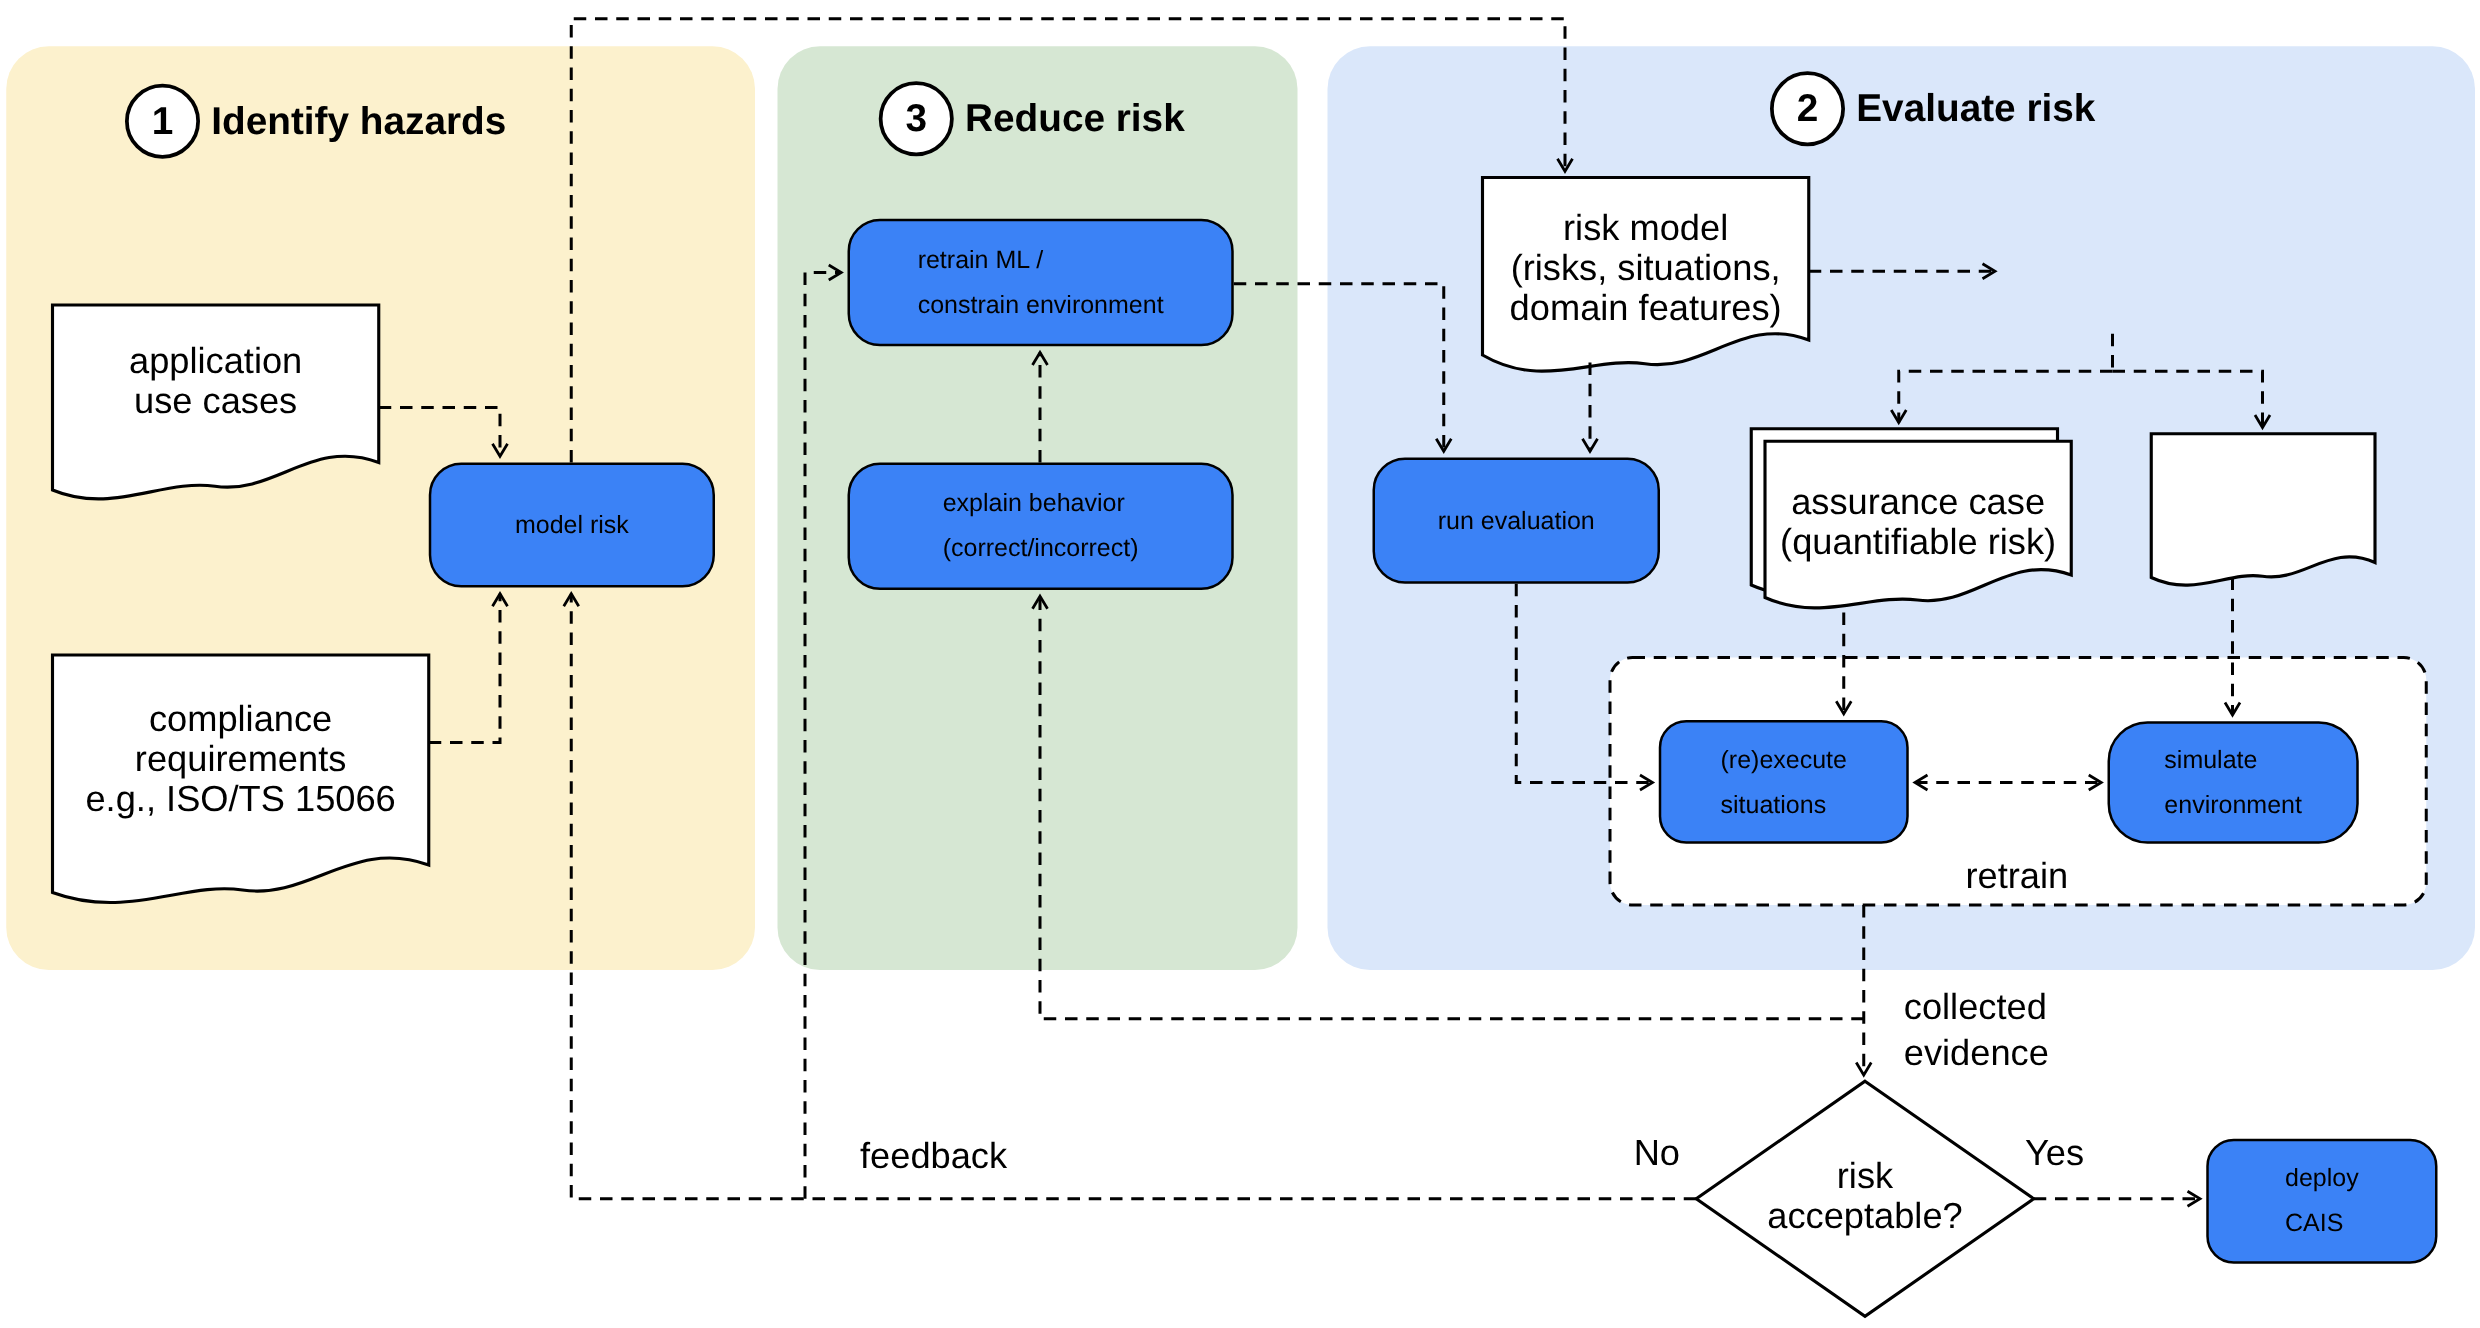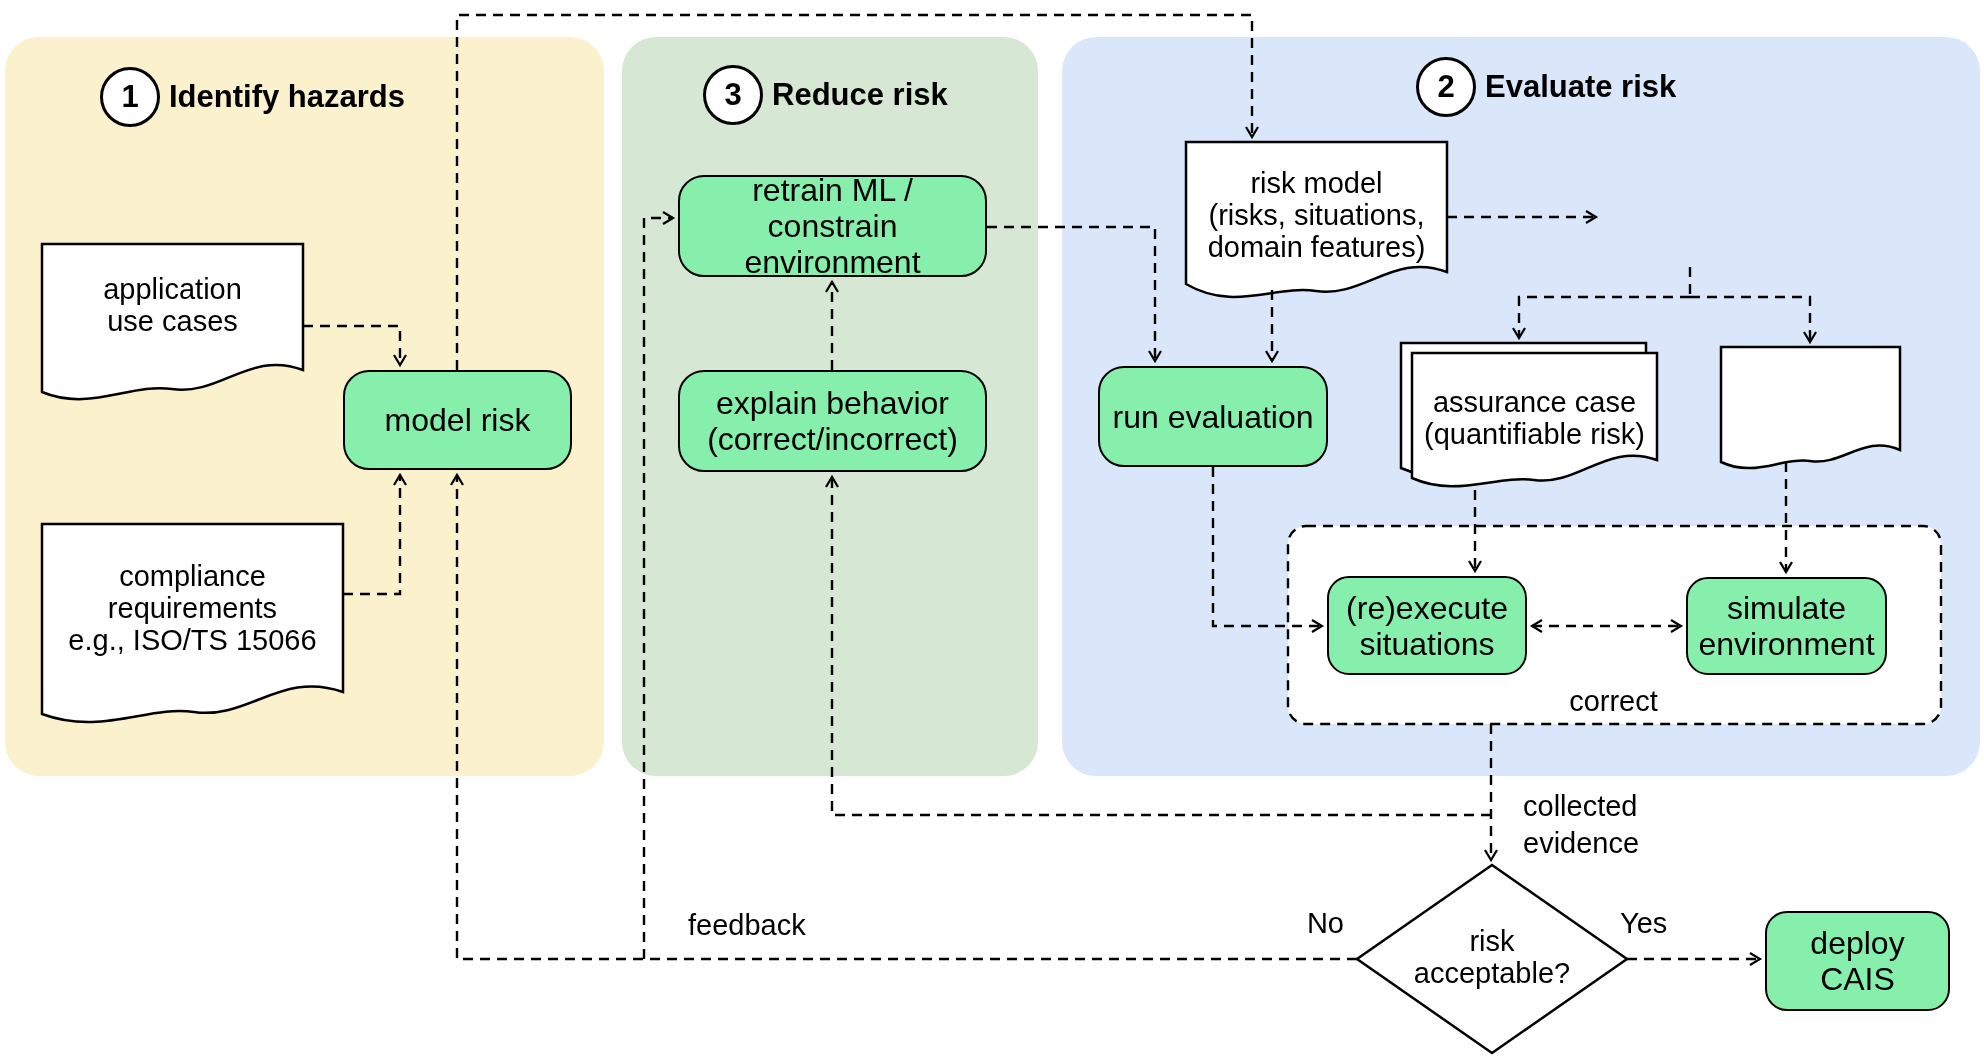--- a/index.html
+++ b/index.html
@@ -15,31 +15,31 @@
   #header-identify{left:100px;top:67px;}
   #header-reduce{left:703px;top:65px;}
   #header-evaluate{left:1416px;top:57px;}
   .num-circle{width:60px;height:60px;border:3px solid #000;border-radius:50%;
     background:#fff;display:flex;align-items:center;justify-content:center;
     font-weight:bold;font-size:31px;box-sizing:border-box;}
   .panel-title{font-weight:bold;font-size:31px;white-space:nowrap;}
 
   svg.layer{position:absolute;left:0;top:0;z-index:2;}
 
-  .node{position:absolute;background:#86efac;border:2.5px solid #000;border-radius:26px;
-    display:flex;align-items:center;justify-content:center;text-align:center;
-    font-size:32px;line-height:36px;white-space:pre-line;box-sizing:border-box;z-index:3;}
+  .node{position:absolute;background:#3b82f6;border:2.5px solid #000;border-radius:26px;
+    display:flex;align-items:center;justify-content:center;
+    font-size:20px;line-height:36px;white-space:pre-line;box-sizing:border-box;z-index:3;}
 
   #node-model-risk{left:343px;top:370px;width:229px;height:100px;}
   #node-retrain{left:678px;top:175px;width:309px;height:102px;}
   #node-explain{left:678px;top:370px;width:309px;height:102px;}
   #node-extract{left:1601px;top:167px;width:181px;height:100px;}
   #node-run-evaluation{left:1098px;top:366px;width:230px;height:101px;}
   #node-reexecute{left:1327px;top:576px;width:200px;height:99px;border-radius:22px;}
-  #node-simulate{left:1686px;top:577px;width:201px;height:98px;border-radius:22px;}
+  #node-simulate{left:1686px;top:577px;width:201px;height:98px;border-radius:32px;}
   #node-deploy{left:1765px;top:911px;width:185px;height:100px;border-radius:22px;}
 
   .shape-label{position:absolute;display:flex;align-items:center;justify-content:center;
     text-align:center;font-size:29px;line-height:32px;white-space:pre-line;z-index:4;}
   #label-application{left:42px;top:250px;width:261px;height:110px;}
   #label-compliance{left:42px;top:542px;width:301px;height:132px;}
   #label-risk-model{left:1186px;top:150px;width:261px;height:130px;}
   #label-assurance{left:1412px;top:375px;width:245px;height:86px;}
   #label-domain{left:1721px;top:360px;width:179px;height:85px;}
   #label-diamond{left:1392px;top:917px;width:200px;height:80px;}
@@ -143,21 +143,21 @@
   <div class="shape-label" id="label-compliance">compliance
 requirements
 e.g., ISO/TS 15066</div>
   <div class="shape-label" id="label-risk-model">risk model
 (risks, situations,
 domain features)</div>
   <div class="shape-label" id="label-assurance">assurance case
 (quantifiable risk)</div>
   <div class="shape-label" id="label-diamond">risk
 acceptable?</div>
-  <div class="float-label" id="label-monitor">correct</div>
+  <div class="float-label" id="label-monitor">retrain</div>
 
   <div class="float-label" id="label-feedback">feedback</div>
   <div class="float-label" id="label-no">No</div>
   <div class="float-label" id="label-yes">Yes</div>
   <div class="float-label" id="label-collected">collected
 evidence</div>
 
 </div>
 
 </body></html>

